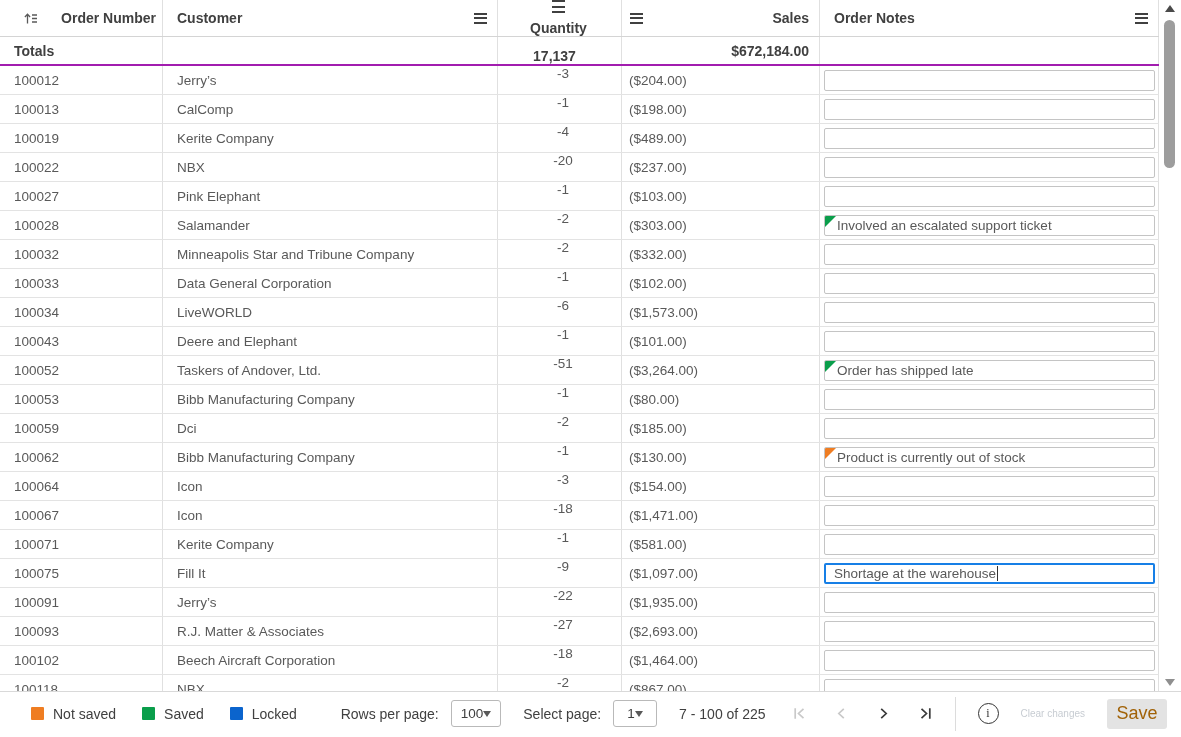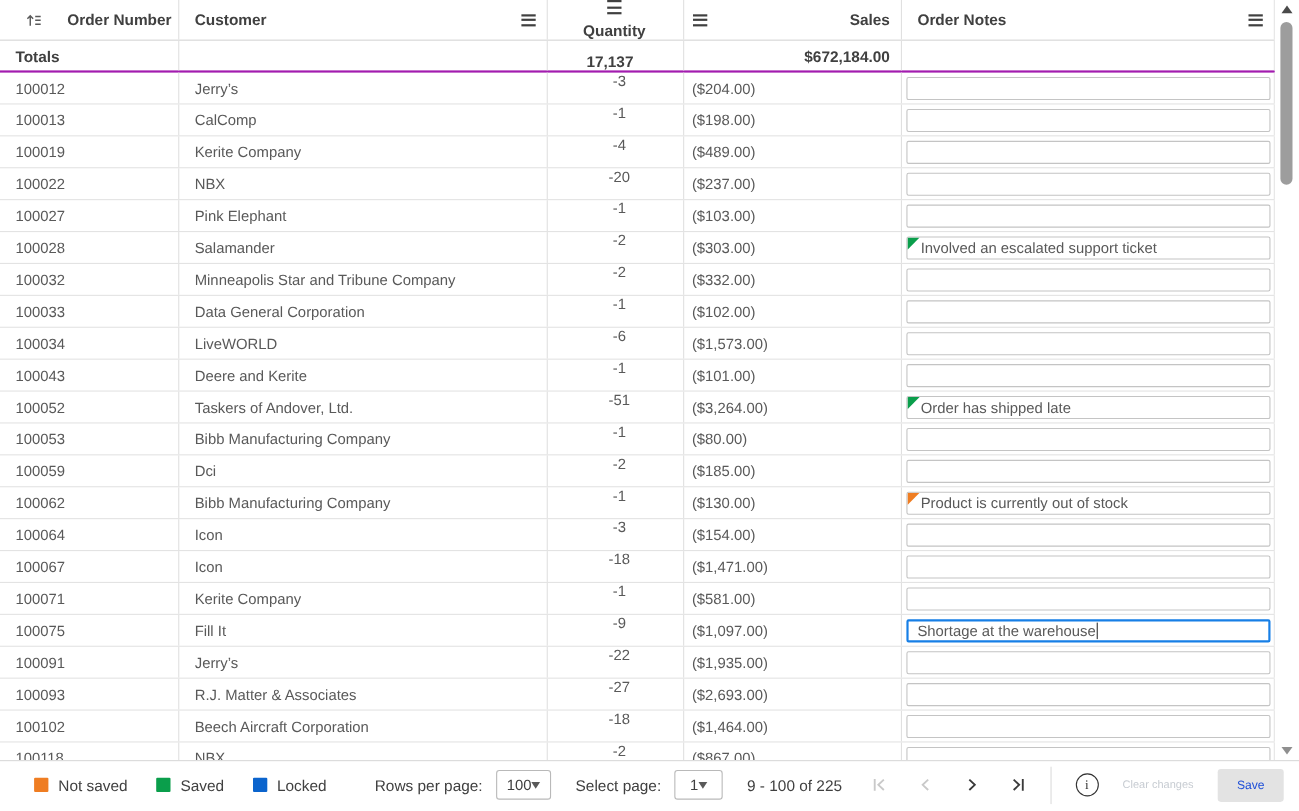--- a/index.html
+++ b/index.html
@@ -60,21 +60,21 @@
   .ctl-label { color:#404040; }
   .dropdown { display:flex; align-items:center; justify-content:center; gap:0; height:27px; min-width:44px;
     padding:0 9px; border:1px solid #b9b9b9; border-radius:3px; color:#404040; font-size:13.5px; cursor:pointer; margin-left:-10px; }
   .caret-down { width:0; height:0; border-left:4.5px solid transparent; border-right:4.5px solid transparent; border-top:6px solid #595959; }
   .pager { display:flex; align-items:center; gap:27px; margin-left:4px; }
   .pager svg { display:block; cursor:pointer; }
   .divider { width:1px; height:34px; background:#dcdcdc; }
   .info-icon { width:21px; height:21px; border:1.5px solid #333; border-radius:50%; display:flex; align-items:center; justify-content:center;
     font-size:12px; color:#333; font-family:"Liberation Serif", serif; cursor:pointer; }
   .clear-btn { color:#c7ccd2; cursor:default; font-size:10px; background:none; border:none; font-family:inherit; }
-  .save-btn { width:60px; height:30px; background:#e3e3e3; border:none; border-radius:3px; color:#1d4ed8; font-size:11px;
+  .save-btn { width:60px; height:30px; background:#e3e3e3; border:none; border-radius:3px; color:#a16207; font-size:18px;
     font-family:inherit; cursor:default; }
 </style>
 </head>
 <body>
 
 <div class="app">
 
   <div class="table-area">
 
     <div class="tr header-row">
@@ -287,21 +287,21 @@
         <div class="note state-none">
           <span></span>
         </div>
       </div>
     </div>
         <div class="tr data-row">
       <div class="c c1">
             <span>100043</span>
           </div>
       <div class="c c2">
-            <span>Deere and Kerite</span>
+            <span>Deere and Elephant</span>
           </div>
       <div class="c c3">
             <span>-1</span>
           </div>
       <div class="c c4">
             <span>($101.00)</span>
           </div>
       <div class="c c5">
         <div class="note state-none">
           <span></span>
@@ -566,21 +566,21 @@
       <span class="ctl-label">Rows per page:</span>
       <div class="dropdown">
         <span>100</span>
         <span class="caret-down"></span>
       </div>
       <span class="ctl-label">Select page:</span>
       <div class="dropdown">
         <span>1</span>
         <span class="caret-down"></span>
       </div>
-      <span class="ctl-label">9 - 100 of 225</span>
+      <span class="ctl-label">7 - 100 of 225</span>
 
       <div class="pager">
         <svg width="15" height="15" viewBox="0 0 15 15">
           <path d="M3.2 2.2v10.6 M11.5 2.8L6.5 7.5l5 4.7" fill="none" stroke="#c9c9c9" stroke-width="1.7"></path>
         </svg>
         <svg width="15" height="15" viewBox="0 0 15 15">
           <path d="M9.8 2.8L4.8 7.5l5 4.7" fill="none" stroke="#c9c9c9" stroke-width="1.7"></path>
         </svg>
         <svg width="15" height="15" viewBox="0 0 15 15">
           <path d="M5.2 2.8l5 4.7-5 4.7" fill="none" stroke="#3a3a3a" stroke-width="1.7"></path>

